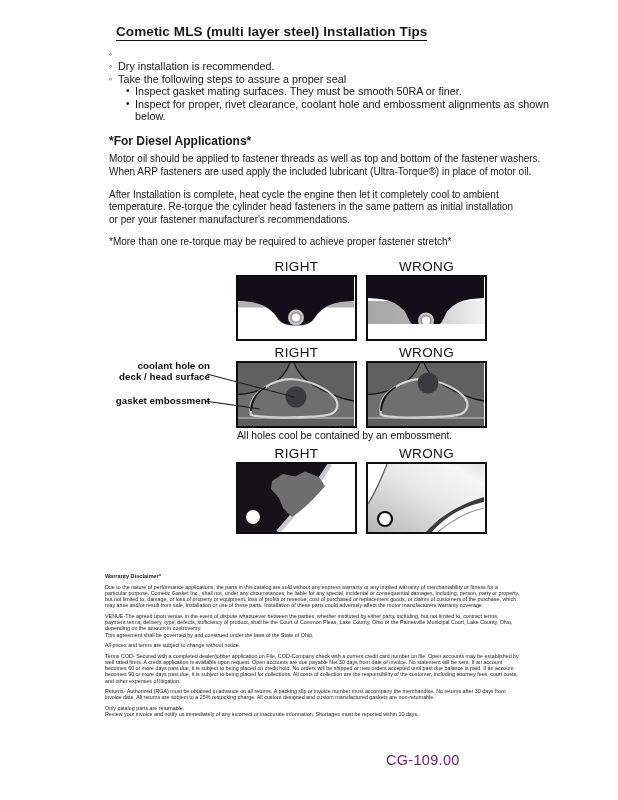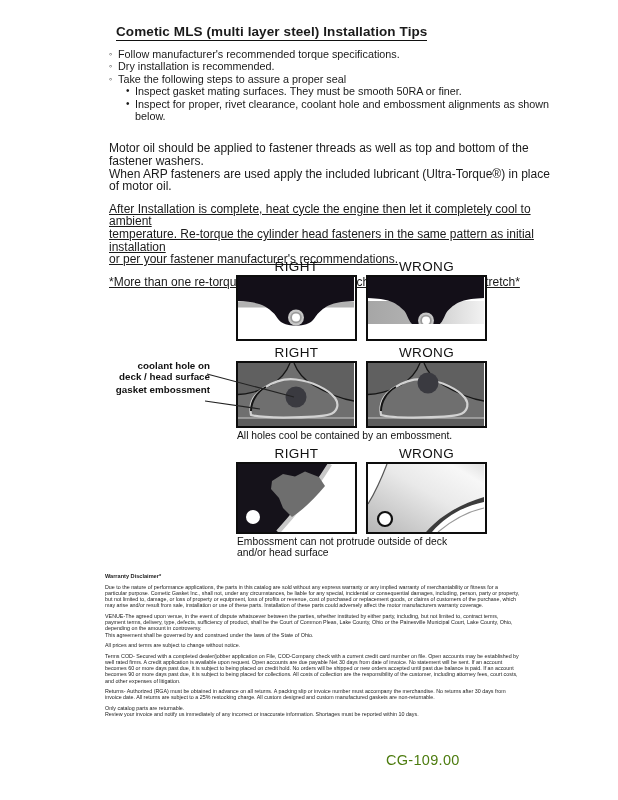--- a/index.html
+++ b/index.html
@@ -15,77 +15,77 @@
   }
   .bullets { margin-top:7px; font-size:10.8px; line-height:12.4px; }
   .b-row { display:flex; }
   .b-row.lvl1 { margin-left:4px; }
   .b-row.lvl2 { margin-left:21px; }
   .b-mark { width:9px; flex:0 0 9px; text-align:left; }
   .lvl1 .b-mark { font-size:9px; }
   .lvl2 .b-mark { font-size:10px; }
   .diesel { margin-left:4px; margin-top:12px; }
   .diesel-h { font-size:12px; font-weight:bold; }
-  .diesel p { margin:20px 0 0 0; font-size:12px; line-height:12.6px; white-space:pre-line; }
-  .diesel p + p { margin-top:10px;text-decoration:underline; }
+  .diesel p { margin:5px 0 0 0; font-size:10px; line-height:12.6px; white-space:pre-line; }
+  .diesel p + p { margin-top:10px; }
   
   .diagrams { position:absolute; top:231px; left:236px; width:251px;margin-top:28px; }
   .pair { margin-top:4px; }
   .pair:first-child { margin-top:0; }
   .labels { display:flex; gap:9px; }
   .labels .dlabel { width:121px; text-align:center; font-size:13.5px; letter-spacing:0.4px; color:#111; }
   .boxes { display:flex; gap:9px; margin-top:1px; position:relative;font-weight:bold; }
   .dbox { width:121px; border:2.5px solid #0d0d0d; box-sizing:border-box; background:#fff; }
   .dbox svg { display:block; }
   .dcaption { margin-top:2px; margin-left:1px; font-size:10.3px; line-height:11.5px; color:#111; white-space:pre-line; }
   
   .co { position:absolute; z-index:3; font-size:9.8px; line-height:10.6px; color:#111;
         right:100%; margin-right:26px; width:130px; text-align:right; white-space:pre-line; }
   .co-hole { top:0px; }
-  .co-emb  { top:24px; }
+  .co-emb  { top:35px; }
   .co-lines { position:absolute; left:-46px; top:0; z-index:3; }
   
   .legal { position:absolute; top:573px; left:105px; width:415px; color:#222; }
   .legal-h { font-size:5.6px; font-weight:bold; margin-bottom:5px; }
   .legal p { margin:0 0 4.5px 0; font-size:5.35px; line-height:6.15px; white-space:pre-line; }
   
-  .footer-code { position:absolute; top:752px; left:386px; font-size:14.5px; letter-spacing:0.3px; color:#4d7c0f; }
+  .footer-code { position:absolute; top:752px; left:386px; font-size:14.5px; letter-spacing:0.3px; color:#701a75; }
 </style>
 </head>
 <body>
 
 <div class="page">
 
   <div class="text-top">
     <span class="doc-title">Cometic MLS (multi layer steel) Installation Tips</span>
 
     <div class="bullets">
       <div class="b-row lvl1">
         <span class="b-mark">◦</span>
-        <span>Follow manufacturer's recommended torque specifications.</span>
       </div>
       <div class="b-row lvl1">
         <span class="b-mark">◦</span>
         <span>Dry installation is recommended.</span>
       </div>
       <div class="b-row lvl1">
         <span class="b-mark">◦</span>
         <span>Take the following steps to assure a proper seal</span>
       </div>
       <div class="b-row lvl2">
         <span class="b-mark">•</span>
         <span>Inspect gasket mating surfaces.  They must be smooth 50RA or finer.</span>
       </div>
       <div class="b-row lvl2">
         <span class="b-mark">•</span>
         <span>Inspect for proper, rivet clearance, coolant hole and embossment alignments as shown below.</span>
       </div>
     </div>
 
     <div class="diesel">
+      <div class="diesel-h">*For Diesel Applications*</div>
       <p>Motor oil should be applied to fastener threads as well as top and bottom of the fastener washers.
 When ARP fasteners are used apply the included lubricant (Ultra-Torque®) in place of motor oil.</p>
       <p>After Installation is complete, heat cycle the engine then let it completely cool to ambient
 temperature. Re-torque the cylinder head fasteners in the same pattern as initial installation
 or per your fastener manufacturer's recommendations.</p>
       <p>*More than one re-torque may be required to achieve proper fastener stretch*</p>
     </div>
   </div>
 
   <div class="diagrams">
@@ -200,22 +200,20 @@
             </defs>
             <rect x="0" y="0" width="116" height="68" fill="#ffffff"></rect>
             <path d="M19 0 L116 0 L116 33 C92 40 72 52 58 68 L0 68 L0 40 C8 27 14 13 19 0 Z" fill="url(#silverGrad)"></path>
             <path d="M19 0 C14 13 8 27 0 40" fill="none" stroke="#555555" stroke-width="1.2"></path>
             <path d="M116 33 C92 40 72 52 58 68 L64 68 C78 52 96 42 116 38 Z" fill="#3c3c3c"></path>
             <path d="M116 44 C98 48 82 58 70 68" fill="none" stroke="#999999" stroke-width="1.2"></path>
             <circle cx="17" cy="55" r="7" fill="#ffffff" stroke="#111111" stroke-width="2.2"></circle>
           </svg>
         </div>
       </div>
-      <div class="dcaption">Embossment can not protrude outside of deck
-and/or head surface</div>
     </div>
   </div>
 
   <div class="legal">
     <div class="legal-h">Warranty Disclaimer*</div>
     <p>Due to the nature of performance applications, the parts in this catalog are sold without any express warranty or any implied warranty of merchantability or fitness for a particular purpose.  Cometic Gasket Inc., shall not, under any circumstances, be liable for any special, incidental or consequential damages, including, person, party or property, but not limited to, damage, or loss of property or equipment, loss of profits or revenue, cost of purchased or replacement goods, or claims of customers of the purchase, which may arise and/or result from sale, installation or use of these parts.  Installation of these parts could adversely affect the motor manufacturers warranty coverage.</p>
     <p>VENUE-The agreed upon venue, in the event of dispute whatsoever between the parties, whether instituted by either party, including, but not limited to, contract terms, payment terms, delivery, type, defects, sufficiency of product, shall be the Court of Common Pleas, Lake County, Ohio or the Painesville Municipal Court, Lake County, Ohio, depending on the amount in controversy.
 This agreement shall be governed by and construed under the laws of the State of Ohio.</p>
     <p>All prices and terms are subject to change without notice.</p>
     <p>Terms COD- Secured with a completed dealer/jobber application on File, COD-Company check with a current credit card number on file.  Open accounts may be established by well rated firms.  A credit application is available upon request.  Open accounts are due payable Net 30 days from date of invoice.  No statement will be sent.  If an account becomes 60 or more days past due, it is subject to being placed on credit hold.  No orders will be shipped or new orders accepted until past due balance is paid.  If an account becomes 90 or more days past due, it is subject to being placed for collections.  All costs of collection are the responsibility of the customer, including attorney fees, court costs, and other expenses of litigation.</p>

